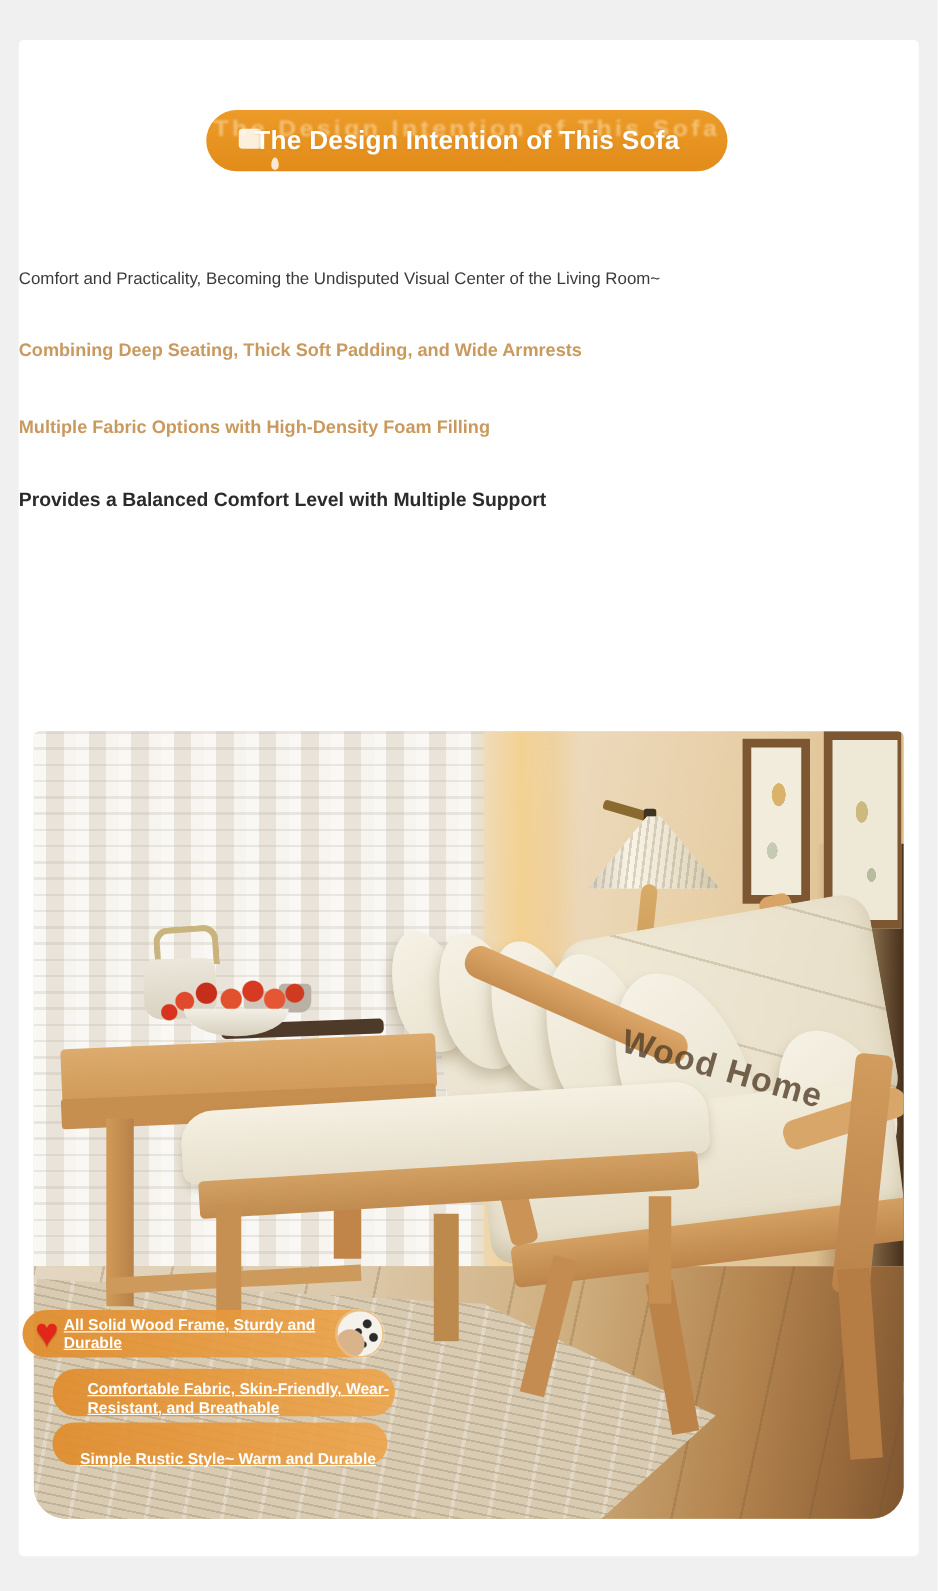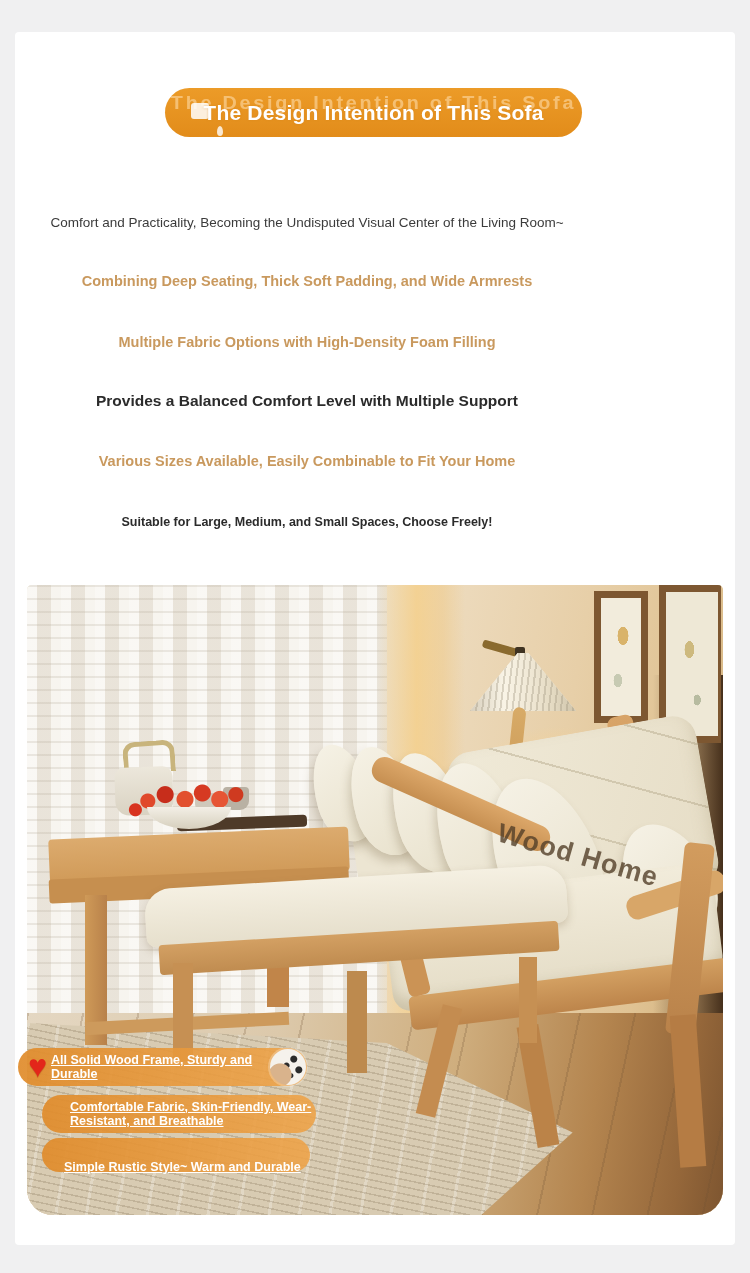--- a/index.html
+++ b/index.html
@@ -30,21 +30,21 @@
   }
   .banner-deco-sq{
     position:absolute;left:26px;top:15px;width:18px;height:16px;border-radius:3px;
     background:rgba(255,255,255,0.85);
   }
   .banner-deco-drop{
     position:absolute;left:52px;top:38px;width:6px;height:10px;border-radius:50% 50% 50% 50%/60% 60% 40% 40%;
     background:rgba(255,255,255,0.8);
   }
   
-  .intro-line{position:absolute;left:0;width:584px;text-align:center;white-space:nowrap;}
+  .intro-line{position:absolute;left:0;width:584px;white-space:nowrap;}
   .il-1{top:183px;font-size:13.5px;font-weight:400;color:#3b3b3b;}
   .il-2{top:241px;font-size:14.5px;font-weight:700;color:#c9995e;}
   .il-3{top:302px;font-size:14.5px;font-weight:700;color:#c9995e;}
   .il-4{top:360px;font-size:15.5px;font-weight:700;color:#2b2b2b;}
   .il-5{top:421px;font-size:14.5px;font-weight:700;color:#c9995e;}
   .il-6{top:483px;font-size:12.5px;font-weight:700;color:#2b2b2b;}
   
   .photo{
     position:absolute;left:12px;top:553px;width:696px;height:630px;
     border-radius:5px 5px 26px 26px;overflow:hidden;background:#ece0c9;
@@ -158,21 +158,21 @@
   .ph-bench-leg-1{left:146px;top:378px;width:20px;height:98px;background:#c69053;}
   .ph-bench-leg-2{left:320px;top:386px;width:20px;height:102px;background:#bd8a4e;}
   .ph-bench-leg-3{left:492px;top:372px;width:18px;height:86px;background:#c69053;}
   
   .badge{
     position:absolute;display:flex;align-items:center;border-radius:20px;
     background:linear-gradient(to right,rgba(224,140,44,0.93),rgba(238,163,72,0.88));
     color:#ffffff;font-size:12.5px;font-weight:700;line-height:1.15;
   }
   .badge-1{left:3px;top:1016px;width:289px;height:38px;}
-  .badge-2{left:27px;top:1063px;width:274px;height:38px;}
+  .badge-2{left:27px;top:1063px;width:274px;height:38px;align-items:flex-end;}
   .badge-3{left:27px;top:1106px;width:268px;height:34px;}
   .badge-2 .badge-text{padding-left:28px;}
   .badge-3 .badge-text{padding-left:22px;margin-top:24px;}
   .heart{font-size:32px;color:#e3261a;margin:0 4px 2px 10px;line-height:1;
     text-shadow:0 1px 1px rgba(140,20,10,0.4);}
   .badge-text{flex:1;padding-right:4px;text-decoration:underline;}
   .puppy{width:36px;height:36px;border-radius:50%;margin-right:1px;flex:0 0 auto;
     background-color:#f5f2ec;
     background-image:
       radial-gradient(circle at 28% 72%,#d9b38c 11px,transparent 12px),
@@ -191,22 +191,20 @@
     <div class="banner-ghost">The Design Intention of This Sofa</div>
     <div class="banner-deco-sq"></div>
     <div class="banner-deco-drop"></div>
     <div class="banner-title">The Design Intention of This Sofa</div>
   </div>
 
   <div class="intro-line il-1">Comfort and Practicality, Becoming the Undisputed Visual Center of the Living Room~</div>
   <div class="intro-line il-3">Multiple Fabric Options with High-Density Foam Filling</div>
   <div class="intro-line il-2">Combining Deep Seating, Thick Soft Padding, and Wide Armrests</div>
   <div class="intro-line il-4">Provides a Balanced Comfort Level with Multiple Support</div>
-  <div class="intro-line il-5">Various Sizes Available, Easily Combinable to Fit Your Home</div>
-  <div class="intro-line il-6">Suitable for Large, Medium, and Small Spaces, Choose Freely!</div>
 
   <div class="photo">
     <div class="ph-wall"></div>
     <div class="ph-curtain"></div>
     <div class="ph-curtain-glow"></div>
     <div class="ph-corner"></div>
     <div class="ph-frame-1"></div>
     <div class="ph-frame-2"></div>
     <div class="ph-lamp-glow"></div>
     <div class="ph-lamp-arm"></div>

